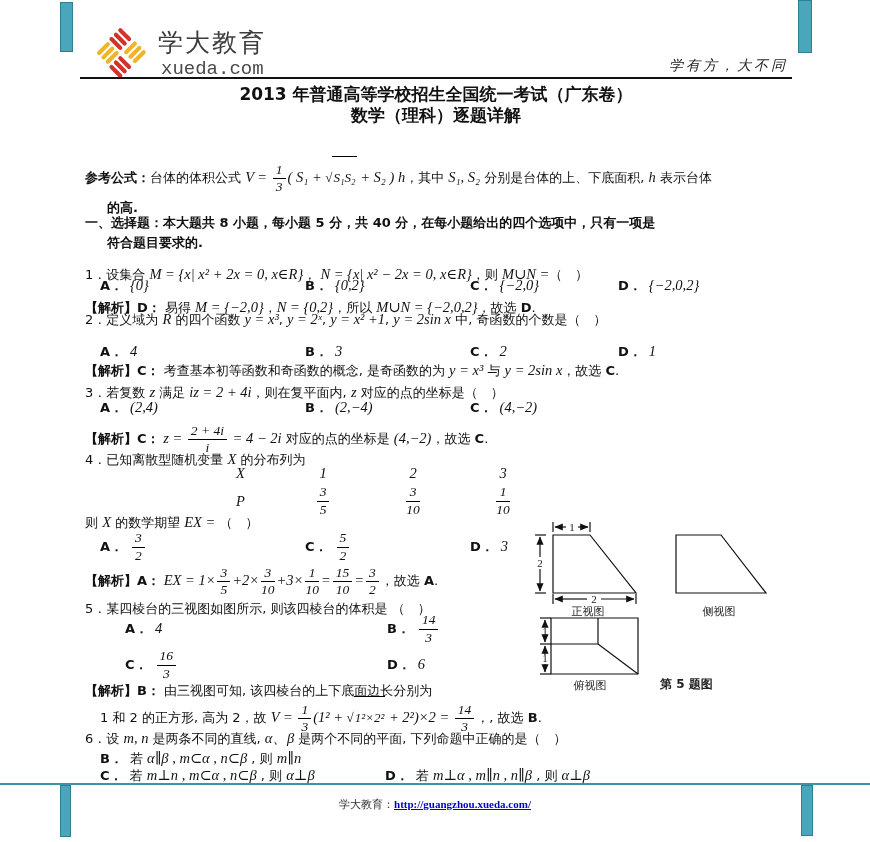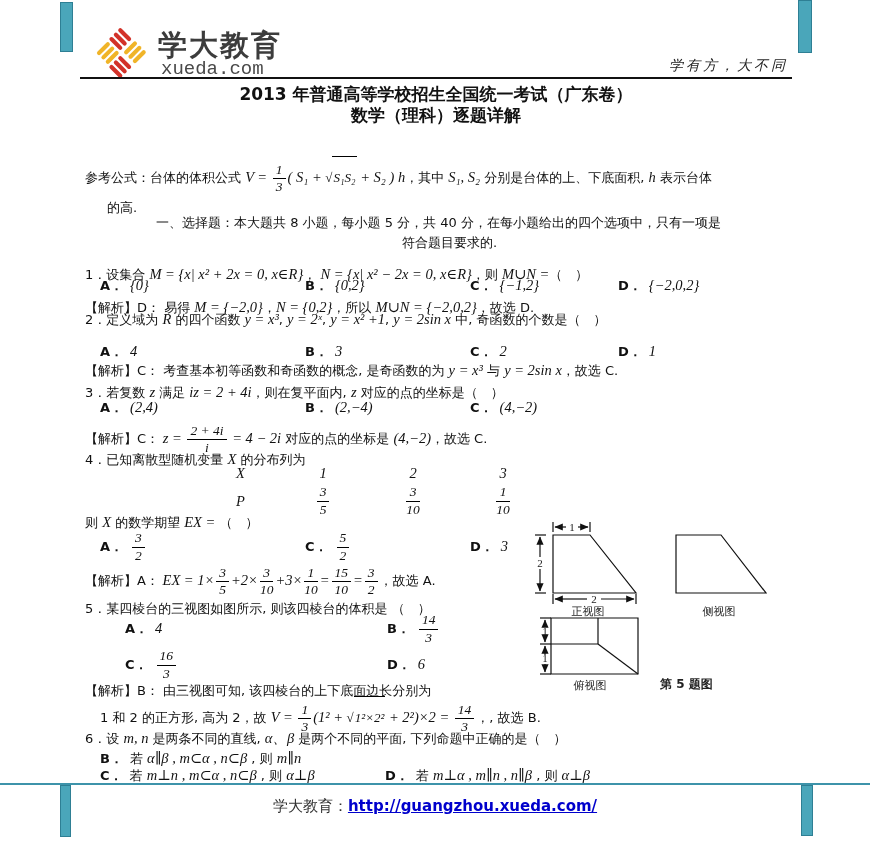--- a/index.html
+++ b/index.html
@@ -10,32 +10,32 @@
   }
   
   .teal-bar{position:absolute;background:#4aa6ba;border:1px solid #2e7f94;box-sizing:border-box;}
   .bar-tl{left:60px;top:2px;width:13px;height:50px;}
   .bar-tr{left:798px;top:0;width:14px;height:53px;}
   .hline-bottom{position:absolute;left:0;top:783px;width:870px;height:2px;background:#3d93aa;}
   .bar-bl{left:60px;top:785px;width:11px;height:52px;}
   .bar-br{left:801px;top:785px;width:12px;height:51px;}
   
   .logo-wrap{position:absolute;left:92px;top:24px;}
-  .logo-title{position:absolute;left:158px;top:26px;font-size:29px;font-weight:bold;color:#3c3c3c;letter-spacing:2px;}
+  .logo-title{position:absolute;left:158px;top:26px;font-size:25px;font-weight:normal;color:#3c3c3c;letter-spacing:2px;}
   .logo-domain{position:absolute;left:161px;top:58px;font-size:19px;color:#4a4a4a;font-family:"Liberation Mono","DejaVu Sans Mono",monospace;}
   .slogan{position:absolute;right:82px;top:57px;font-size:14px;color:#222;font-family:"Liberation Serif","DejaVu Serif",serif;font-style:italic;letter-spacing:3px;}
   .header-divider{position:absolute;left:80px;top:77px;width:712px;height:2px;background:#111;}
   .title{position:absolute;left:80px;width:712px;text-align:center;font-weight:bold;font-size:17px;color:#111;}
   .title1{top:83px;}
   .title2{top:104px;}
   
   .line{position:absolute;left:85px;right:78px;line-height:19px;white-space:nowrap;}
   .tall{line-height:40px;}
   .tall36{line-height:36px;}
-  .b{font-weight:normal;text-align:center;}
+  .b{font-weight:bold;}
   .m{font-family:"Liberation Serif","DejaVu Serif",serif;font-style:italic;font-size:14.5px;}
   .x{}
   .frac{display:inline-block;vertical-align:middle;text-align:center;line-height:1.05;
         font-family:"Liberation Serif","DejaVu Serif",serif;font-style:italic;font-size:13.5px;margin:0 2px;}
   .frac .fn{display:block;padding:0 3px 1px;border-bottom:1px solid #000;}
   .frac .fd{display:block;padding-top:1px;}
   .sqrt{display:inline-block;white-space:nowrap;}
   .sqrt .rad{font-family:"Liberation Serif","DejaVu Serif",serif;font-style:normal;}
   .sqrt .vinc{border-top:1px solid #000;font-family:"Liberation Serif","DejaVu Serif",serif;font-style:italic;padding:13px 1px;}
   
@@ -50,21 +50,21 @@
   .dist-row.vals{height:19px;}
   .dist-row.probs{height:36px;}
   
   .diagram{position:absolute;left:533px;top:505px;}
   .diagram line, .diagram polygon, .diagram polyline{stroke:#111;stroke-width:1.2;fill:none;}
   .diagram text{font-family:"DejaVu Sans","Liberation Sans",sans-serif;font-size:11px;fill:#222;}
   .diagram .dim{font-family:"Liberation Serif","DejaVu Serif",serif;font-size:11px;}
   .diagram .cap{font-weight:bold;font-size:12px;}
   .diagram .arw{fill:#111;stroke:none;}
   
-  .footer{position:absolute;left:0;top:797px;width:870px;text-align:center;font-size:15px;color:#333;}
+  .footer{position:absolute;left:0;top:797px;width:870px;text-align:center;font-size:11px;color:#333;font-family:Liberation Serif, serif;}
   .footer a{color:#0000cc;font-weight:bold;text-decoration:underline;}
 </style>
 </head>
 <body>
 
 <div class="teal-bar bar-tl"></div>
 <div class="teal-bar bar-tr"></div>
 <div class="hline-bottom"></div>
 <div class="teal-bar bar-bl"></div>
 <div class="teal-bar bar-br"></div>
@@ -97,30 +97,30 @@
 </div>
 <div class="logo-title">学大教育</div>
 <div class="logo-domain">xueda.com</div>
 <div class="slogan">学有方，大不同</div>
 <div class="header-divider"></div>
 
 <div class="title title1">2013 年普通高等学校招生全国统一考试（广东卷）</div>
 <div class="title title2">数学（理科）逐题详解</div>
 
 <div class="line tall" style="top:157px;"><span class="b">参考公式：</span><span class="x">台体的体积公式 </span><span class="m">V = </span><span class="frac"><span class="fn">1</span><span class="fd">3</span></span><span class="m">( S₁ + </span><span class="sqrt"><span class="rad">√</span><span class="vinc">S₁S₂</span></span><span class="m"> + S₂ ) h</span><span class="x">，其中 </span><span class="m">S₁, S₂</span><span class="x"> 分别是台体的上、下底面积, </span><span class="m">h</span><span class="x"> 表示台体</span></div>
-<div class="line" style="top:198px;left:107px;"><span class="x">的高.</span></div>
+<div class="line" style="top:198px;left:107px;font-weight:bold;"><span class="x">的高.</span></div>
 
 <div class="line b" style="top:213px;">一、选择题：本大题共 8 小题，每小题 5 分，共 40 分，在每小题给出的四个选项中，只有一项是</div>
 <div class="line b" style="top:233px;left:107px;">符合题目要求的.</div>
 
 <div class="line" style="top:253px;margin-top:12px;"><span class="x">1．设集合 </span><span class="m">M = {x| x² + 2x = 0, x∈R}</span><span class="x">， </span><span class="m">N = {x| x² − 2x = 0, x∈R}</span><span class="x">，则 </span><span class="m">M∪N =</span><span class="x">（　）</span></div>
 <div class="line opts4" style="top:276px;">
   <span><span class="opt-label">A．</span><span><span class="m">{0}</span></span></span>
   <span><span class="opt-label">B．</span><span><span class="m">{0,2}</span></span></span>
-  <span><span class="opt-label">C．</span><span><span class="m">{−1,2}</span></span></span>
+  <span><span class="opt-label">C．</span><span><span class="m">{−2,0}</span></span></span>
   <span><span class="opt-label">D．</span><span><span class="m">{−2,0,2}</span></span></span>
 </div>
 <div class="line" style="top:298px;"><span class="b">【解析】D：</span><span class="x"> 易得 </span><span class="m">M = {−2,0}</span><span class="x">，</span><span class="m">N = {0,2}</span><span class="x">，所以 </span><span class="m">M∪N = {−2,0,2}</span><span class="x">，故选 </span><span class="b">D</span><span class="x">.</span></div>
 
 <div class="line" style="top:310px;"><span class="x">2．定义域为 </span><span class="m">R</span><span class="x"> 的四个函数 </span><span class="m">y = x³</span><span class="x">, </span><span class="m">y = 2ˣ</span><span class="x">, </span><span class="m">y = x² +1</span><span class="x">, </span><span class="m">y = 2sin x</span><span class="x"> 中, 奇函数的个数是（　）</span></div>
 <div class="line opts4" style="top:342px;">
   <span><span class="opt-label">A．</span><span><span class="m">4</span></span></span>
   <span><span class="opt-label">B．</span><span><span class="m">3</span></span></span>
   <span><span class="opt-label">C．</span><span><span class="m">2</span></span></span>
   <span><span class="opt-label">D．</span><span><span class="m">1</span></span></span>

